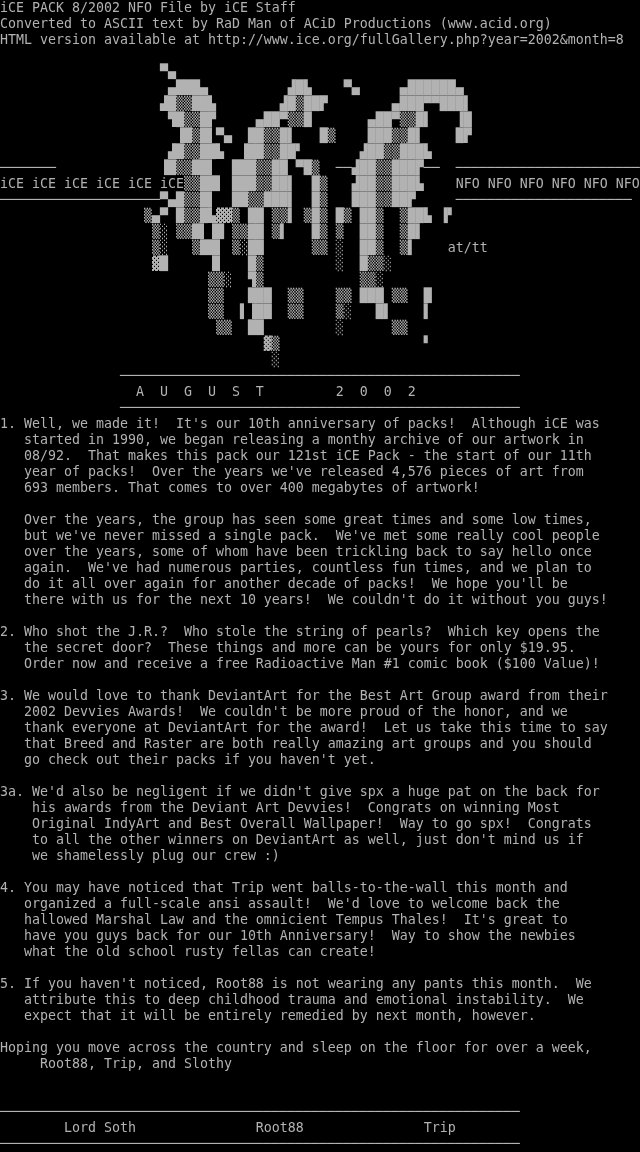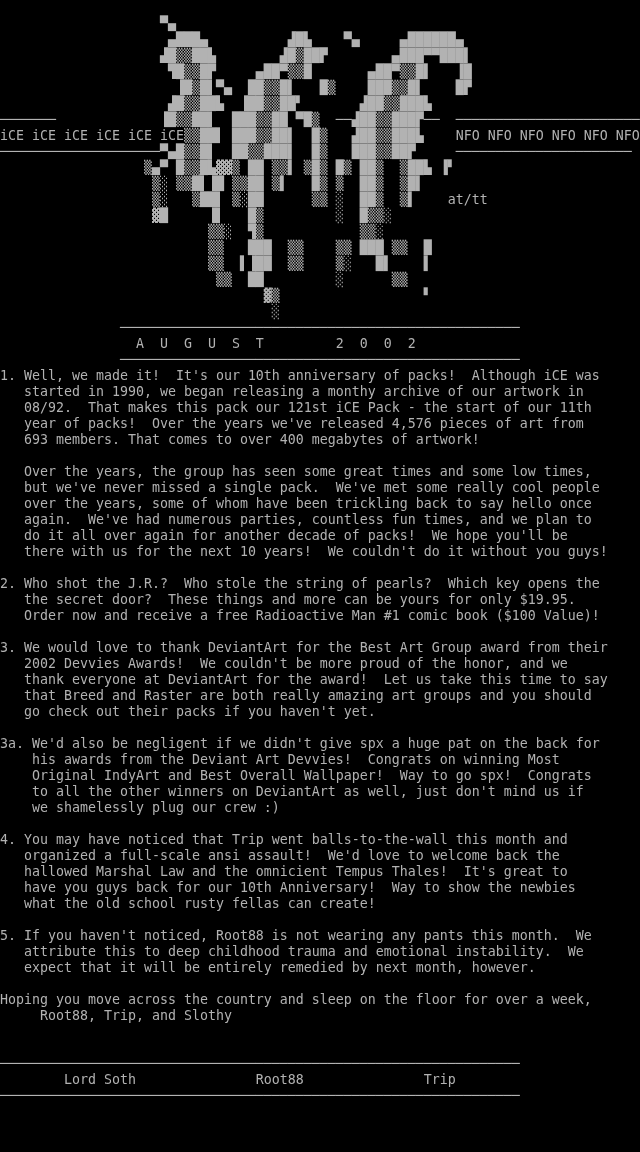--- a/index.html
+++ b/index.html
@@ -20,20 +20,23 @@
     white-space:pre;
     letter-spacing:0;
   }
   pre.logo-art{margin-top:16px;}   
   pre.footer{margin-top:32px;}     
 </style>
 </head>
 <body>
 
 <div class="screen">
+  <pre>iCE PACK 8/2002 NFO File by iCE Staff
+Converted to ASCII text by RaD Man of ACiD Productions (www.acid.org)
+HTML version available at http://www.ice.org/fullGallery.php?year=2002&amp;month=8</pre>
   <pre class="logo-art">                    ▀▄
                      ▄███▄          ▟█▙    ▀▄     ▄██████▄
                     ▟█▒▒██▙        ▟█▒██▛        ▄███▀▀███▌
                      ▜█▒▒█▛     ▄██▀▒▒█       ▄██▀▒▒█▌   ▐█
                       ▐█▒█▌▀▄  ██▒▒█▌   █▒    ███▒▒█▌    █▛
                      ▟█▒▒██▙  ▐██▒▒██▘       ▟██▒▒███▙
 ───────             ▐█▒▒██▌  ███▒▒██ ▀█▒  ──▟██▒▒███▛──  ───────────────────────
 iCE iCE iCE iCE iCE iCE▒▒██▌ ███▒▒██▌  █▒   ▟██▒▒███▙    NFO NFO NFO NFO NFO NFO
 ────────────────────▀▄█▒▒█▌  ██▒▒███▌  █▒   ███▒▒██▛     ──────────────────────
                   ▒▄▀ █▒▒█▙▓▓▒ ██ ▒▒▌ ▒█▒ █▒ ██▒  ▒██▙ ▐▘

